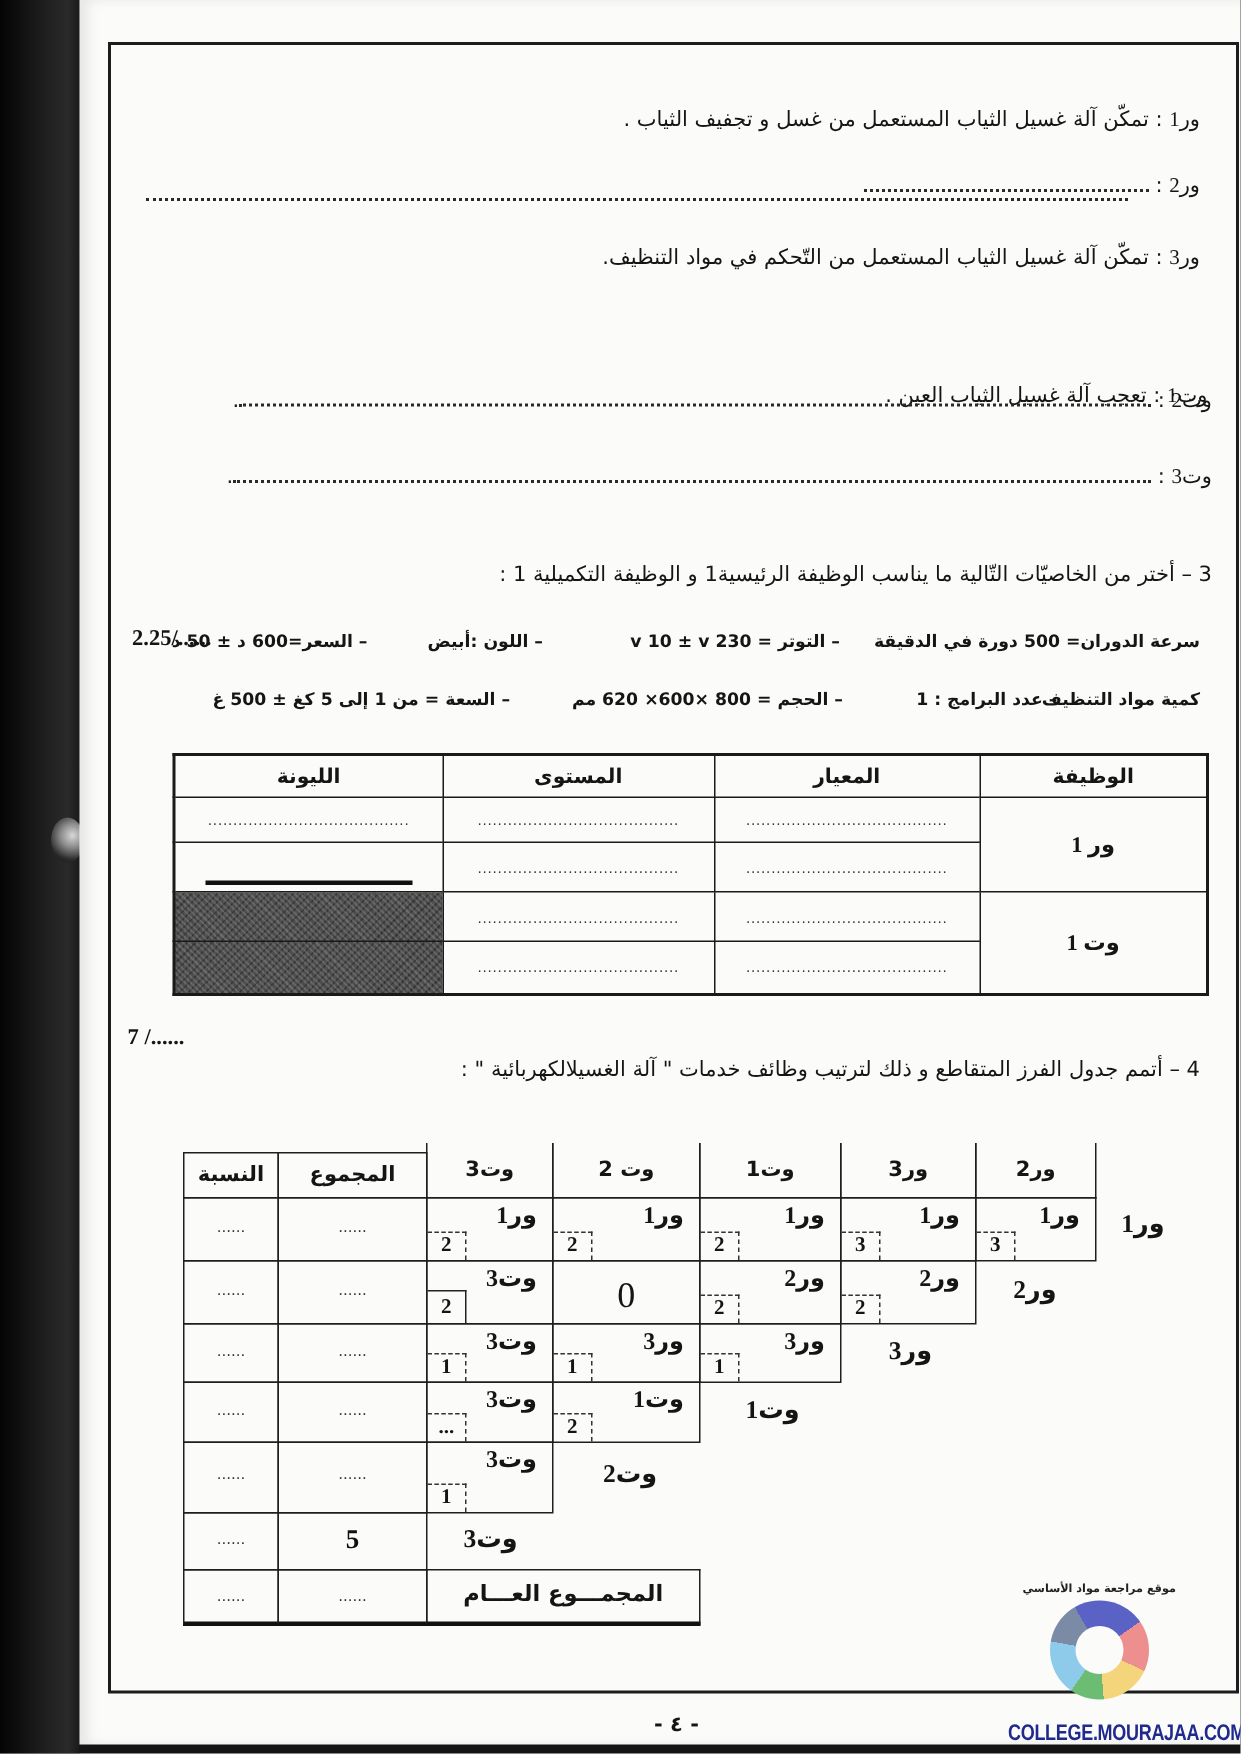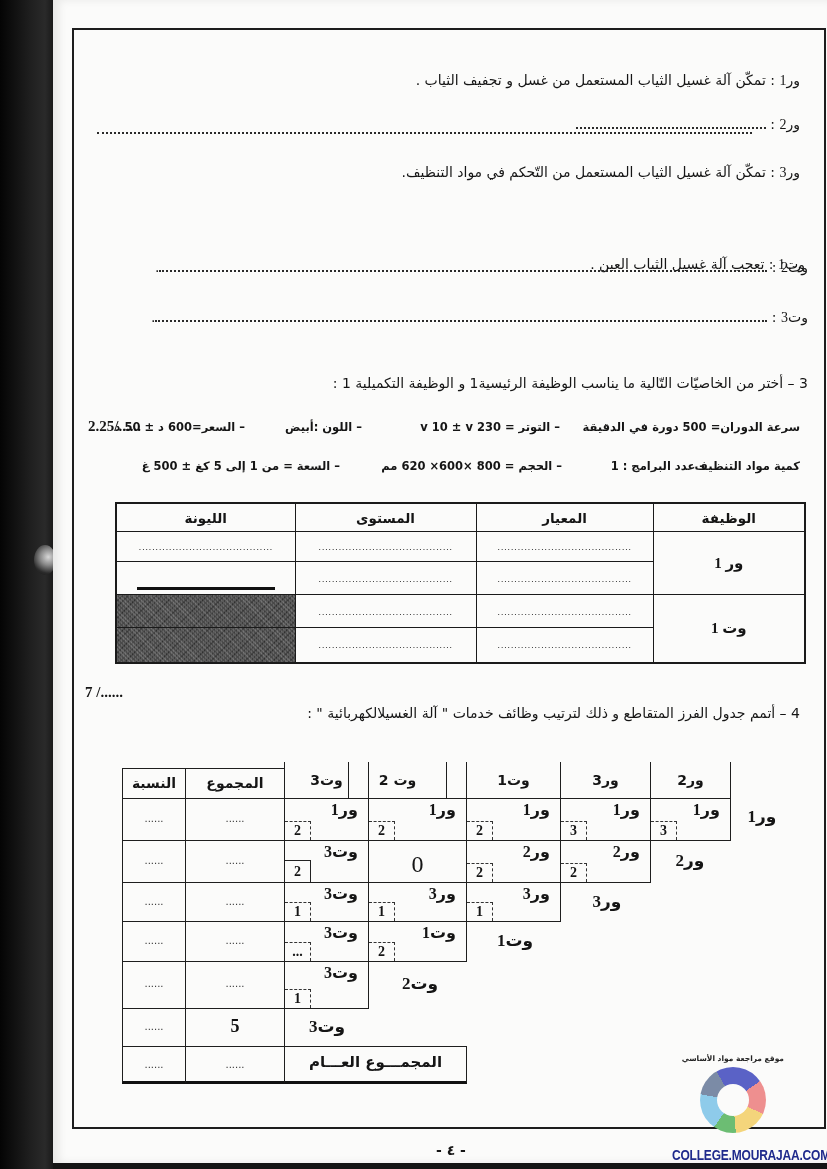--- a/index.html
+++ b/index.html
@@ -156,21 +156,21 @@
   </table>
 
 <div class="score" style="left:85px; top:684px;">7 /......</div>
 <div class="q-title rtl" style="top:703px; right:27px;">4 – أتمم جدول الفرز المتقاطع و ذلك لترتيب وظائف خدمات " آلة الغسيلالكهربائية " :</div>
 
 <div>
 
   <div class="c hdr" style="left:122px; top:768px; width:64px; height:31px;">النسبة</div>
   <div class="c hdr" style="left:185px; top:768px; width:100px; height:31px;">المجموع</div>
   <div class="c hdr hdr-open" style="left:284px; top:762px; width:85px; height:37px; line-height:36px;">وت3</div>
-  <div class="c hdr hdr-open" style="left:348px; top:762px; width:99px; height:37px; line-height:36px;">وت 2</div>
+  <div class="c hdr hdr-open" style="left:368px; top:762px; width:99px; height:37px; line-height:36px;">وت 2</div>
   <div class="c hdr hdr-open" style="left:466px; top:762px; width:95px; height:37px; line-height:36px;">وت1</div>
   <div class="c hdr hdr-open" style="left:560px; top:762px; width:91px; height:37px; line-height:36px;">ور3</div>
   <div class="c hdr hdr-open" style="left:650px; top:762px; width:81px; height:37px; line-height:36px;">ور2</div>
 
   <div class="c" style="left:122px; top:798px; width:64px; height:43px;">
       <span class="tot" style="top:14px;">......</span>
     </div>
   <div class="c" style="left:185px; top:798px; width:100px; height:43px;">
       <span class="tot" style="top:14px;">......</span>
     </div>

